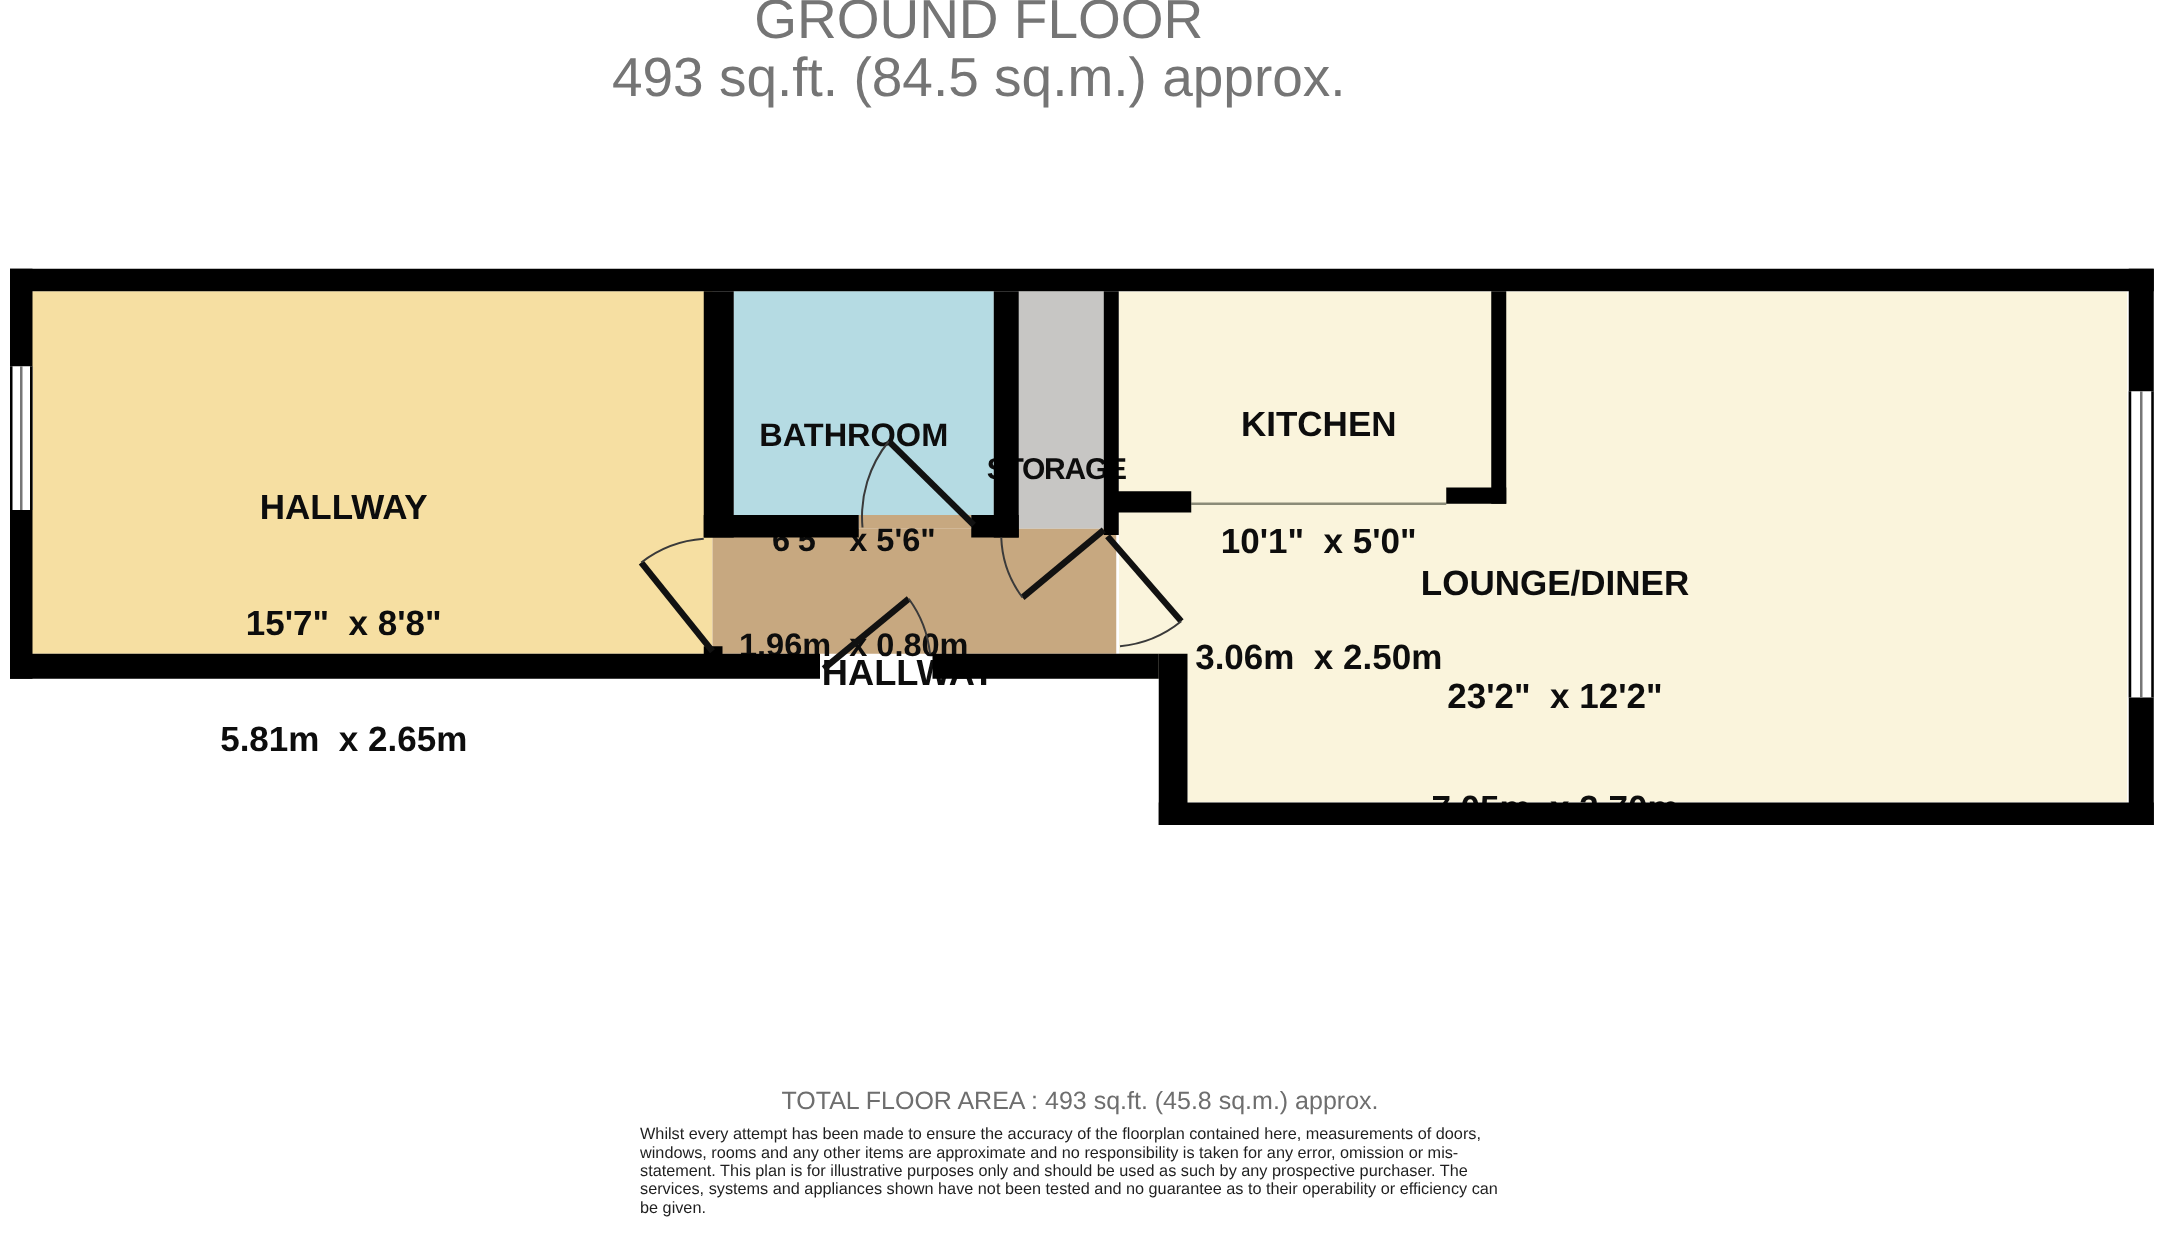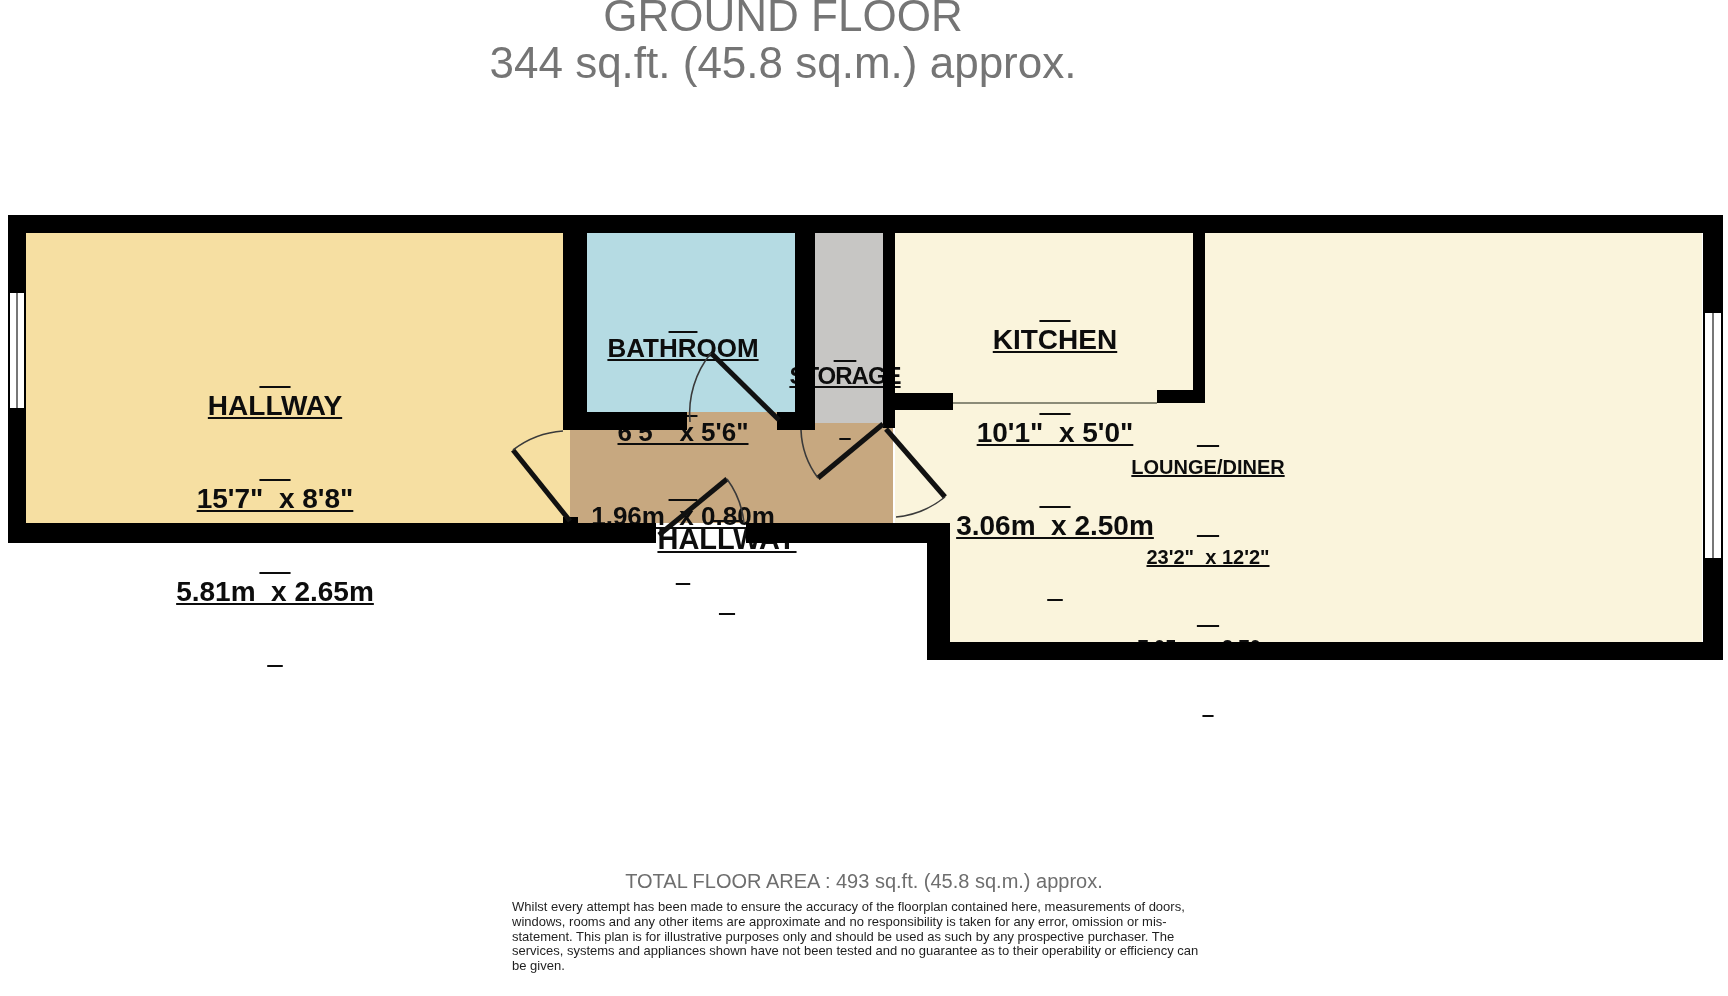--- a/index.html
+++ b/index.html
@@ -11,43 +11,43 @@
   
   #plan{position:absolute;left:0;top:0;width:1728px;height:996px;}
   .room{position:absolute;z-index:1;}
   .wall{position:absolute;background:#000;z-index:3;}
   .window{position:absolute;background:#fff;z-index:3;
           border-left:2px solid #000;border-right:2px solid #000;box-sizing:border-box;}
   .window .mullion{position:absolute;top:0;bottom:0;left:50%;width:2px;margin-left:-1px;background:#777;}
   .openline{position:absolute;height:2px;background:#8b8b78;z-index:2;}
   #door-layer{position:absolute;left:0;top:0;z-index:4;pointer-events:none;}
   
-  .label{position:absolute;z-index:2;text-align:center;color:#0d0d0d;font-weight:bold;white-space:pre;text-decoration:underline;}
+  .label{position:absolute;z-index:2;text-align:center;color:#0d0d0d;font-weight:bold;white-space:pre;}
   .label .rname{margin:0;}
   .label .rdim{margin:0;}
   #bedroom-label{left:95px;top:328px;width:360px;font-size:28px;line-height:31px;}
   #bathroom-label{left:583px;top:278px;width:200px;font-size:26px;line-height:28px;}
   #storage-label{left:775px;top:311px;width:140px;font-size:24px;line-height:26px;letter-spacing:-1px;}
   #kitchen-label{left:905px;top:262px;width:300px;font-size:28px;line-height:31px;}
-  #lounge-label{left:1008px;top:392px;width:400px;font-size:20px;line-height:30px;}
+  #lounge-label{left:1044px;top:392px;width:400px;font-size:28px;line-height:30px;}
   #hallway-label{left:627px;top:462px;width:200px;font-size:29px;line-height:31px;}
   
   #footer-total{position:absolute;left:0;top:870px;width:1728px;text-align:center;
                 color:#6e6e6e;font-size:20px;}
   #footer-disclaimer{position:absolute;left:512px;top:900px;width:704px;
                      color:#1f1f1f;font-size:13px;line-height:14.8px;}
   #footer-credit{position:absolute;left:512px;top:1017px;width:704px;text-align:center;
                  color:#1f1f1f;font-size:13px;line-height:14.8px;}
 </style>
 </head>
 <body>
 
 <div id="title-block">
   <div>GROUND FLOOR</div>
-  <div>344 sq.ft. (45.8 sq.m.) approx.</div>
+  <div>493 sq.ft. (84.5 sq.m.) approx.</div>
 </div>
 
 <div id="plan">
 
   <div class="room" style="left: 25px; top: 233px; width: 545px; height: 290px; background: rgb(246, 223, 162);"></div>
   <div class="room" style="left: 587px; top: 233px; width: 208px; height: 179px; background: rgb(181, 219, 227);"></div>
   <div class="room" style="left: 815px; top: 233px; width: 68px; height: 190px; background: rgb(199, 198, 196);"></div>
   <div class="room" style="left: 895px; top: 233px; width: 807px; height: 409px; clip-path: polygon(0px 0px, 807px 0px, 807px 409px, 55px 409px, 55px 310px, 0px 310px); background: rgb(250, 244, 220);"></div>
   <div class="room" style="left: 570px; top: 423px; width: 323px; height: 100px; background: rgb(199, 168, 128);"></div>
   <div class="room" style="left: 687px; top: 412px; width: 90px; height: 11px; background: rgb(199, 168, 128);"></div>

